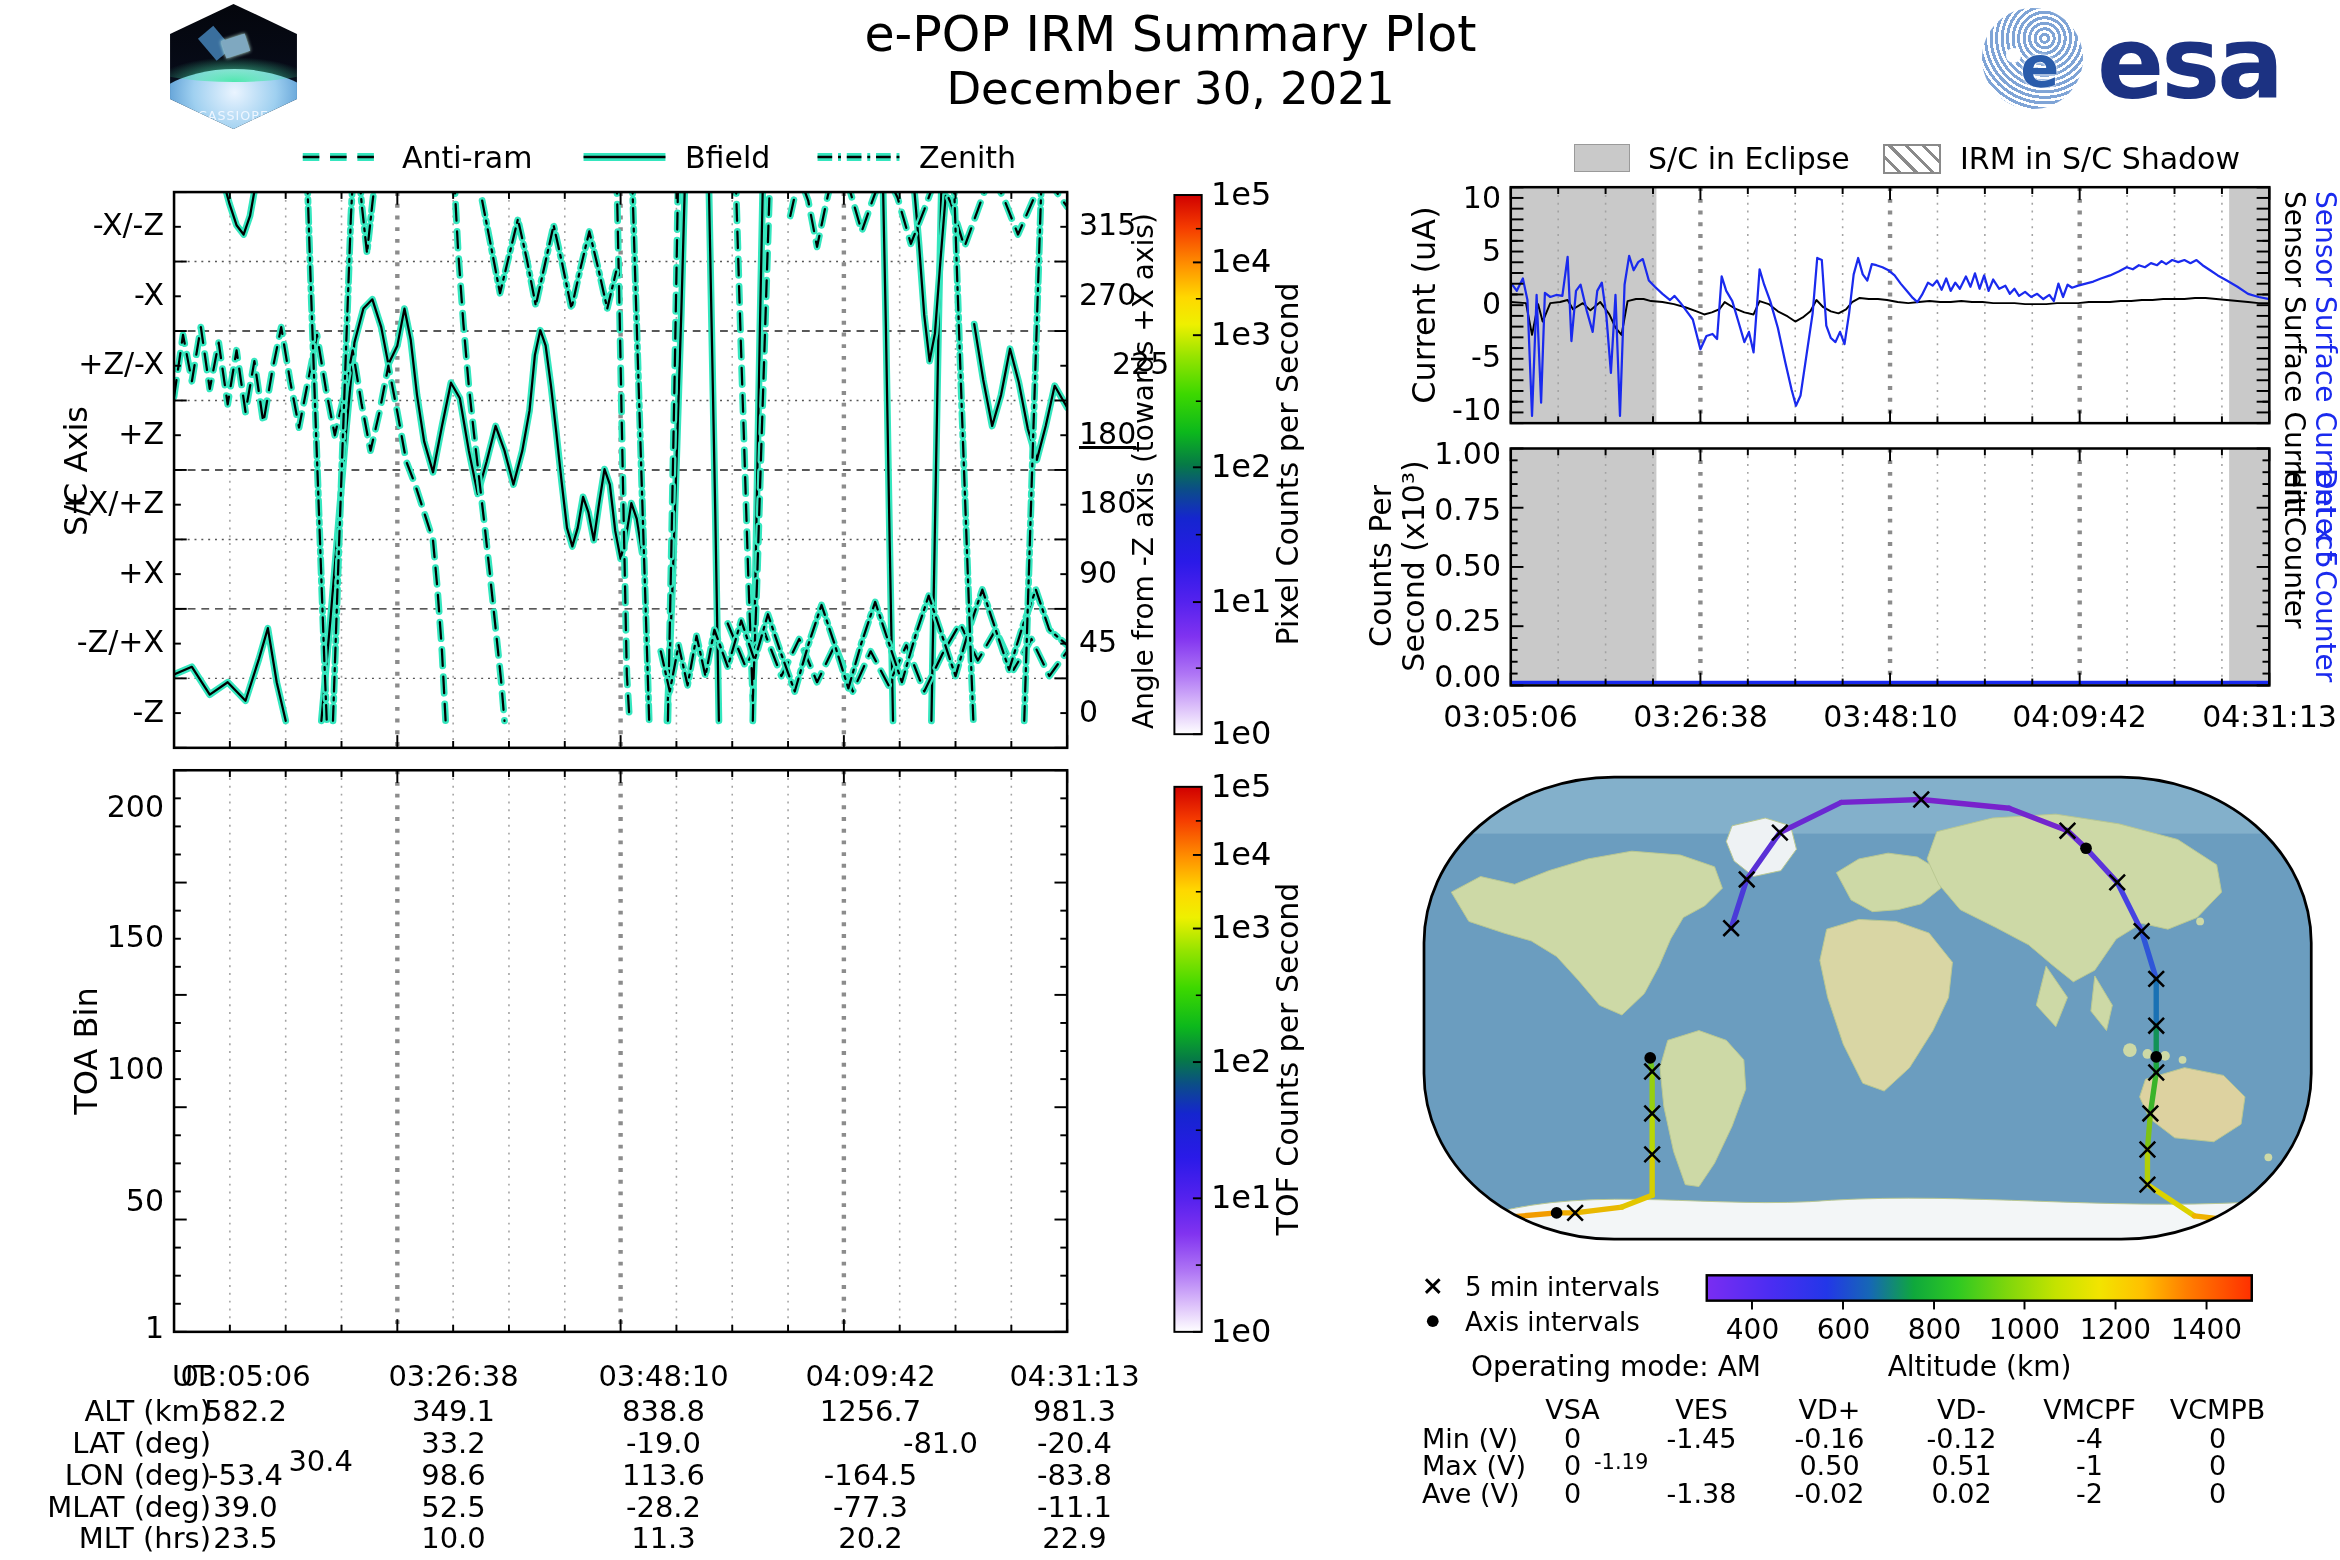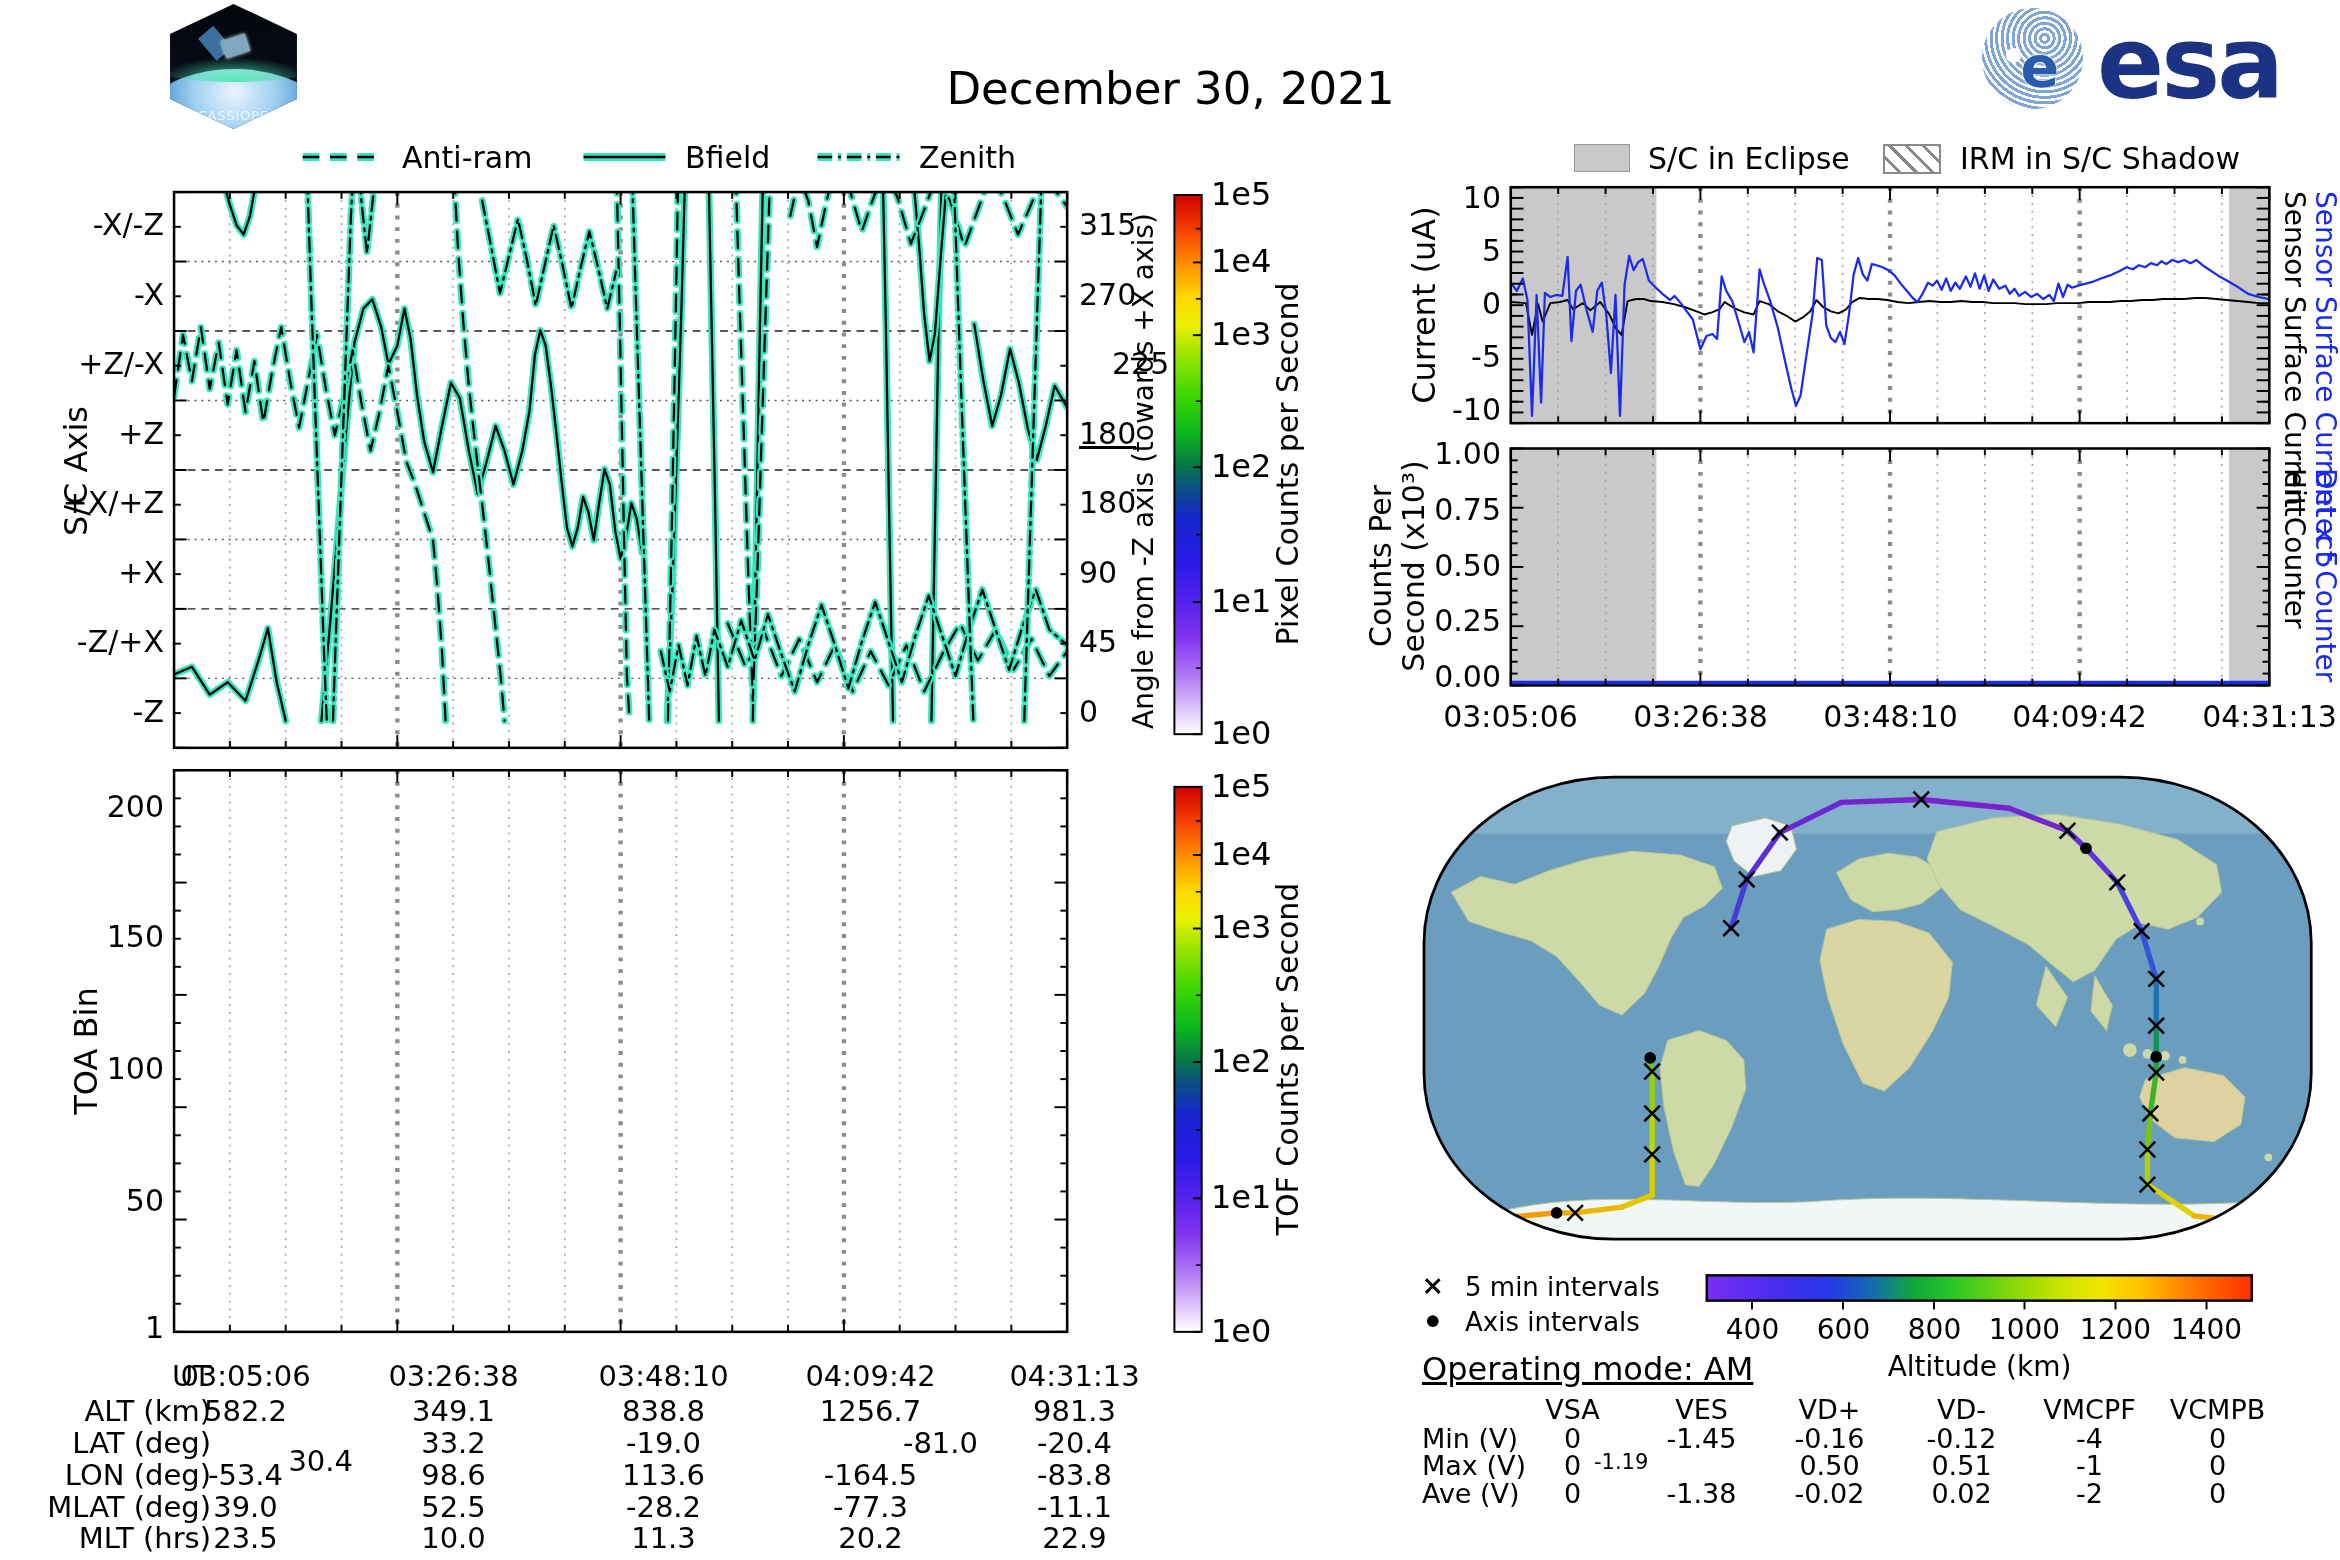--- a/index.html
+++ b/index.html
@@ -35,20 +35,21 @@
 
 <div id="fig">
 
   <div id="patch">
     <div class="earth"></div>
     <div class="aurora"></div>
     <div class="panel"></div>
     <div class="sat"></div>
     <div class="name">CASSIOPE</div>
   </div>
+  <div class="lbl calign" style="left:488px;top:5.9px;width:1365px;font-size:49px;">e-POP IRM Summary Plot</div>
   <div class="lbl calign" style="left:488px;top:62px;width:1365px;font-size:45px;">December 30, 2021</div>
   <div id="esalogo">
     <div class="dot"></div>
     <div class="e">e</div>
   </div>
   <div class="esaword">esa</div>
 
   <div class="lbl" style="left:402px;top:140px;font-size:30px;">Anti-ram</div>
   <div class="lbl" style="left:685px;top:140px;font-size:30px;">Bfield</div>
   <div class="lbl" style="left:919px;top:140px;font-size:30px;">Zenith</div>
@@ -83,21 +84,21 @@
   <div class="vdown" style="left:2278px;top:191px;font-size:28px;color:#000;">Sensor Surface Current</div>
   <div class="vdown" style="left:2309px;top:191px;font-size:28px;color:#1a2aee;">Sensor Surface Current x 5</div>
   <div class="vdown" style="left:2278px;top:468px;font-size:28px;color:#000;">Hit Counter</div>
   <div class="vdown" style="left:2309px;top:468px;font-size:28px;color:#1a2aee;">Detect Counter</div>
 
   <div class="lbl" style="left:1755px;top:913px;font-size:28px;">03:05:06 UT</div>
   <div class="lbl" style="left:1666px;top:1042px;font-size:28px;">04:31:13 UT</div>
 
   <div class="lbl" style="left:1465px;top:1272px;font-size:26px;">5 min intervals</div>
   <div class="lbl" style="left:1465px;top:1307px;font-size:26px;">Axis intervals</div>
-  <div class="lbl" style="left:1422px;top:1350px;font-size:32px;text-decoration:underline;">Operating mode: AM</div>
+  <div class="lbl" style="left:1471px;top:1350px;font-size:28px;">Operating mode: AM</div>
   <div class="lbl calign" style="left:1833px;top:1350px;width:293px;font-size:28px;">Altitude (km)</div>
 
 
   <svg id="gfx" width="2341" height="1560" viewBox="0 0 2400 1600">
       <defs>
         <linearGradient id="cbgrad" x1="0" y1="0" x2="0" y2="1">
           <stop offset="0" stop-color="#d00000"></stop>
           <stop offset="0.06" stop-color="#f53b00"></stop>
           <stop offset="0.13" stop-color="#ff9100"></stop>
           <stop offset="0.19" stop-color="#ffd800"></stop>

